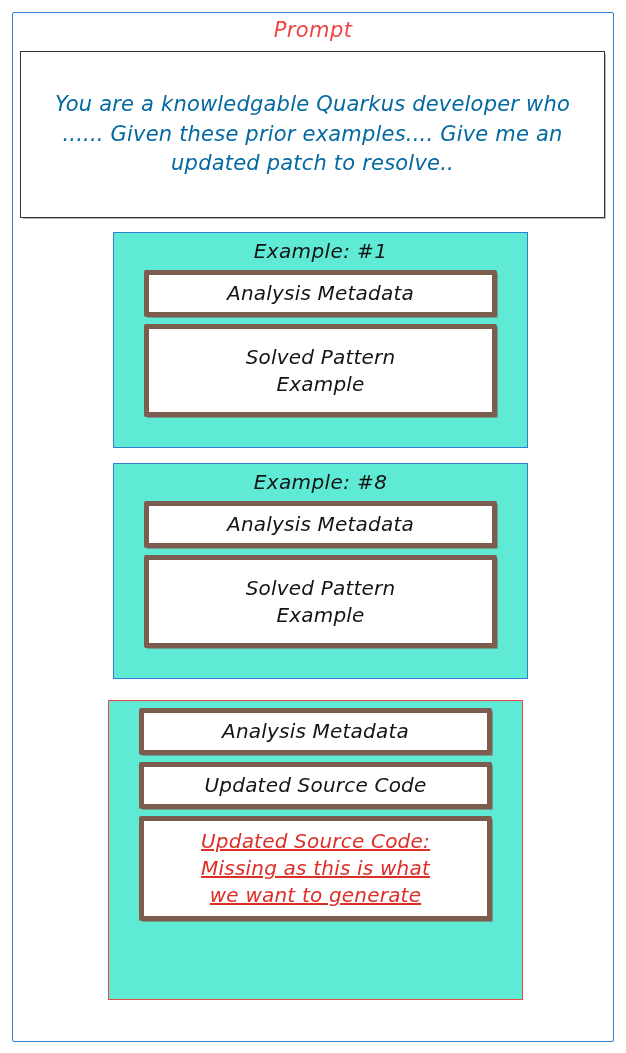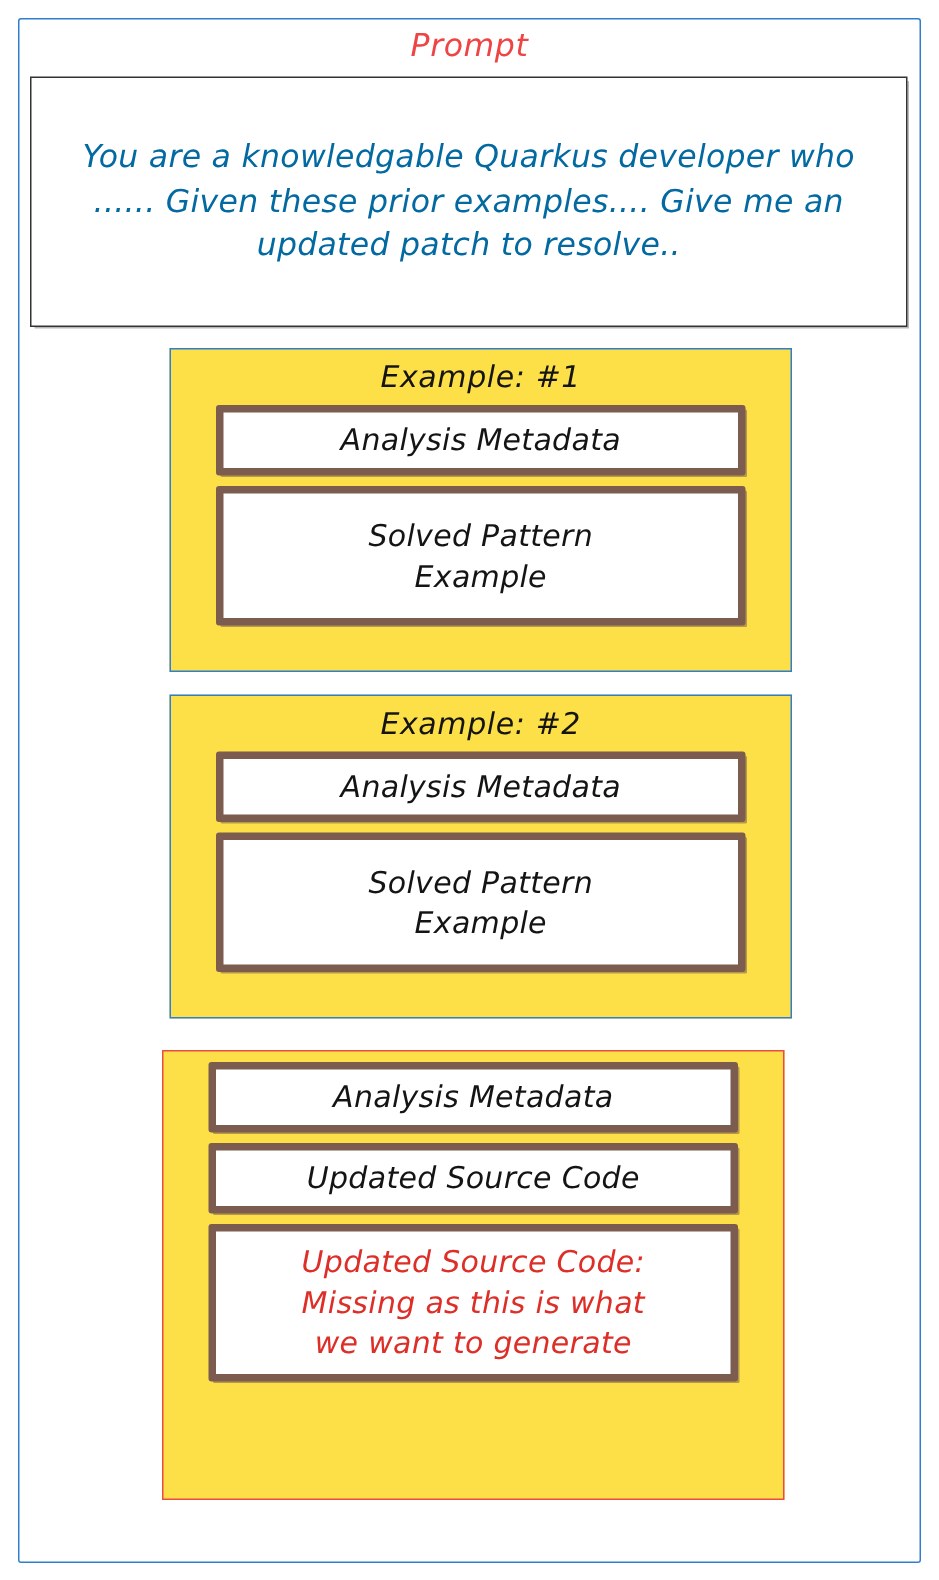--- a/index.html
+++ b/index.html
@@ -66,21 +66,21 @@
     text-align: center;
     line-height: 1.42;
     padding: 0 18px;
     letter-spacing: 0.2px;
   }
 
   
   .section {
     position: absolute;
     box-sizing: border-box;
-    background: #fde047;
+    background: #5eead4;
   }
   .section.blue  { border: 1.6px solid #2f7ed0; }
   .section.red   { border: 1.6px solid #ec4b45; }
 
   .section-title {
     text-align: center;
     font-family: "DejaVu Sans", sans-serif;
     font-size: 20px;
     font-style: italic;
     color: #141414;
@@ -106,21 +106,21 @@
     font-family: "DejaVu Sans", sans-serif;
     font-size: 20px;
     font-style: italic;
     color: #141414;
     text-align: center;
     line-height: 1.35;
     letter-spacing: 0.2px;
     padding: 2px 8px;
     white-space: pre-line;
   }
-  .brown-box .bx-text.red-text { color: #dd2e28; }
+  .brown-box .bx-text.red-text { color: #dd2e28; text-decoration: underline; }
 
   
   #section-example-1 { left: 113px; top: 232px; width: 415px; height: 216px; }
   #section-example-2 { left: 113px; top: 463px; width: 415px; height: 216px; }
   #section-question  { left: 108px; top: 700px; width: 415px; height: 300px; }
 
   .box-w { width: 353px; }
   .h-one { height: 47px; }
   .h-two { height: 93px; }
   .h-three { height: 105px; }
@@ -141,21 +141,21 @@
   <div class="brown-box box-w h-one">
     <span class="bx-text">Analysis Metadata</span>
   </div>
   <div class="brown-box box-w h-two">
     <span class="bx-text">Solved Pattern
 Example</span>
   </div>
 </div>
 
 <div class="section blue" id="section-example-2">
-  <div class="section-title">Example: #2</div>
+  <div class="section-title">Example: #8</div>
   <div class="brown-box box-w h-one">
     <span class="bx-text">Analysis Metadata</span>
   </div>
   <div class="brown-box box-w h-two">
     <span class="bx-text">Solved Pattern
 Example</span>
   </div>
 </div>
 
 <div class="section red" id="section-question">

